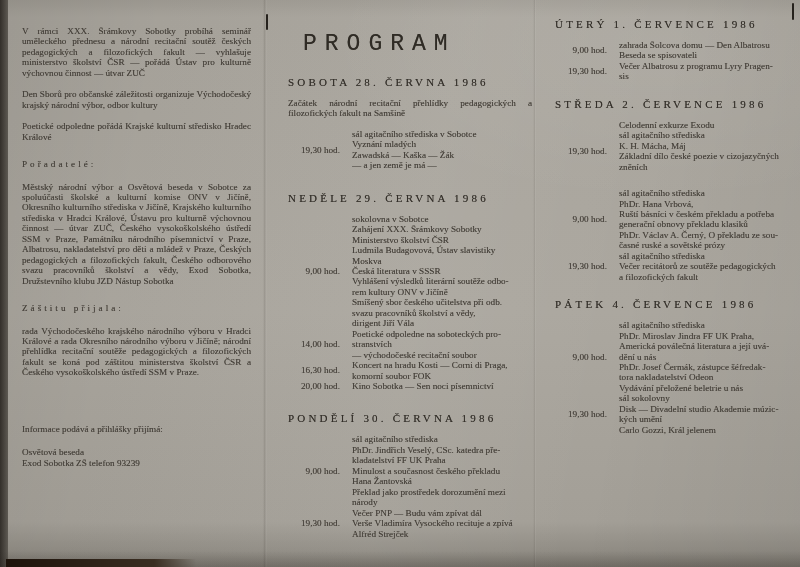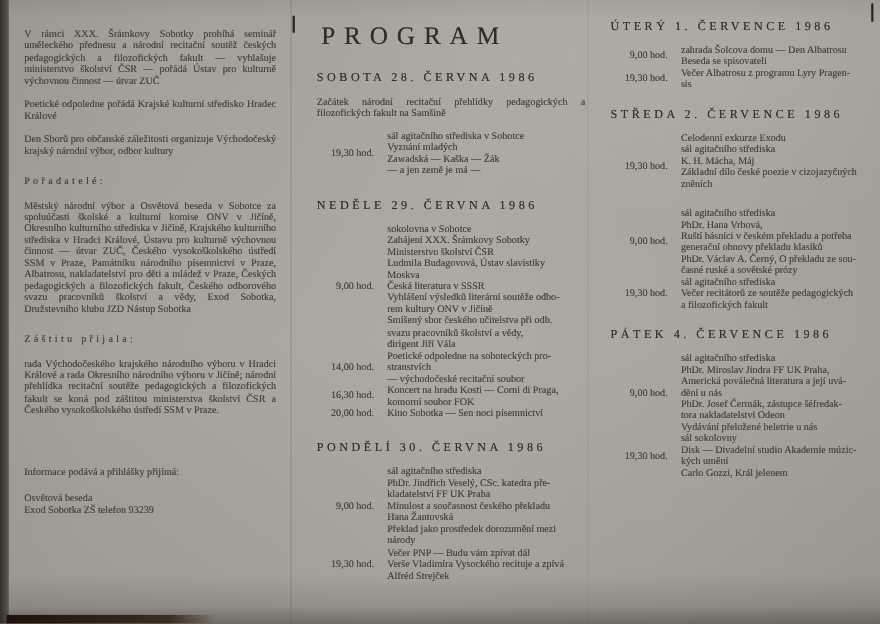--- a/index.html
+++ b/index.html
@@ -38,21 +38,21 @@
 
   
   .b-para{margin:0 0 11px;text-align:justify;}
   .b-label{margin:17px 0 12px;letter-spacing:3px;}
   .b-info{margin:46px 0 13px;}
   .b-contact{margin:0;}
   .contact-line{white-space:nowrap;}
 
   
   .program-title{font-size:23px;line-height:30px;font-weight:normal;
-    letter-spacing:8px;margin:4px;color:#2f2b25;text-shadow:0 0 0.5px rgba(47,43,37,0.6);}
+    letter-spacing:8px;margin:15px;color:#2f2b25;text-shadow:0 0 0.5px rgba(47,43,37,0.6);font-family:Liberation Mono, monospace;}
   .day{margin-top:21px;}
   .col-middle .day:first-of-type{margin-top:17px;}
   .col-right .day{margin-top:16px;}
   .col-right .day:first-of-type{margin-top:0;}
   .day-header{font-size:11px;line-height:13px;font-weight:normal;letter-spacing:3.2px;
     margin:0 0 9px;white-space:nowrap;color:#332f29;text-shadow:0 0 0.4px rgba(51,47,41,0.6);}
   .day-intro{margin:0 0 10px;text-align:justify;}
   .entry{display:flex;align-items:center;}
   .time{flex:none;width:52px;text-align:right;white-space:nowrap;}
   .lines{margin-left:12px;min-height:10.45px;}
@@ -67,22 +67,22 @@
   <div class="scan-strip"></div>
   <div class="crease c1"></div>
   <div class="crease c2"></div>
   <div class="tick mid"></div>
   <div class="tick right"></div>
   <div class="bottom-shadow"></div>
   <div class="bottom-edge"></div>
 
   <div class="col col-left" id="left-blocks">
       <p class="b-para">V rámci XXX. Šrámkovy Sobotky probíhá seminář uměleckého přednesu a národní recitační soutěž českých pedagogických a filozofických fakult — vyhlašuje ministerstvo školství ČSR — pořádá Ústav pro kulturně výchovnou činnost — útvar ZUČ</p>
+      <p class="b-para">Den Sborů pro občanské záležitosti organizuje Východočeský krajský národní výbor, odbor kultury</p>
       <p class="b-para">Poetické odpoledne pořádá Krajské kulturní středisko Hradec Králové</p>
-      <p class="b-para">Den Sborů pro občanské záležitosti organizuje Východočeský krajský národní výbor, odbor kultury</p>
       <p class="b-label">Pořadatelé:</p>
       <p class="b-para">Městský národní výbor a Osvětová beseda v Sobotce za spoluúčasti školské a kulturní komise ONV v Jičíně, Okresního kulturního střediska v Jičíně, Krajského kulturního střediska v Hradci Králové, Ústavu pro kulturně výchovnou činnost — útvar ZUČ, Českého vysokoškolského ústředí SSM v Praze, Památníku národního písemnictví v Praze, Albatrosu, nakladatelství pro děti a mládež v Praze, Českých pedagogických a filozofických fakult, Českého odborového svazu pracovníků školství a vědy, Exod Sobotka, Družstevního klubu JZD Nástup Sobotka</p>
       <p class="b-label">Záštitu přijala:</p>
       <p class="b-para">rada Východočeského krajského národního výboru v Hradci Králové a rada Okresního národního výboru v Jičíně; národní přehlídka recitační soutěže pedagogických a filozofických fakult se koná pod záštitou ministerstva školství ČSR a Českého vysokoškolského ústředí SSM v Praze.</p>
       <p class="b-info">Informace podává a přihlášky přijímá:</p>
       <div class="b-contact">
         <div class="contact-line">Osvětová beseda</div>
         <div class="contact-line">Exod Sobotka ZŠ telefon 93239</div>
       </div>
     </div>

